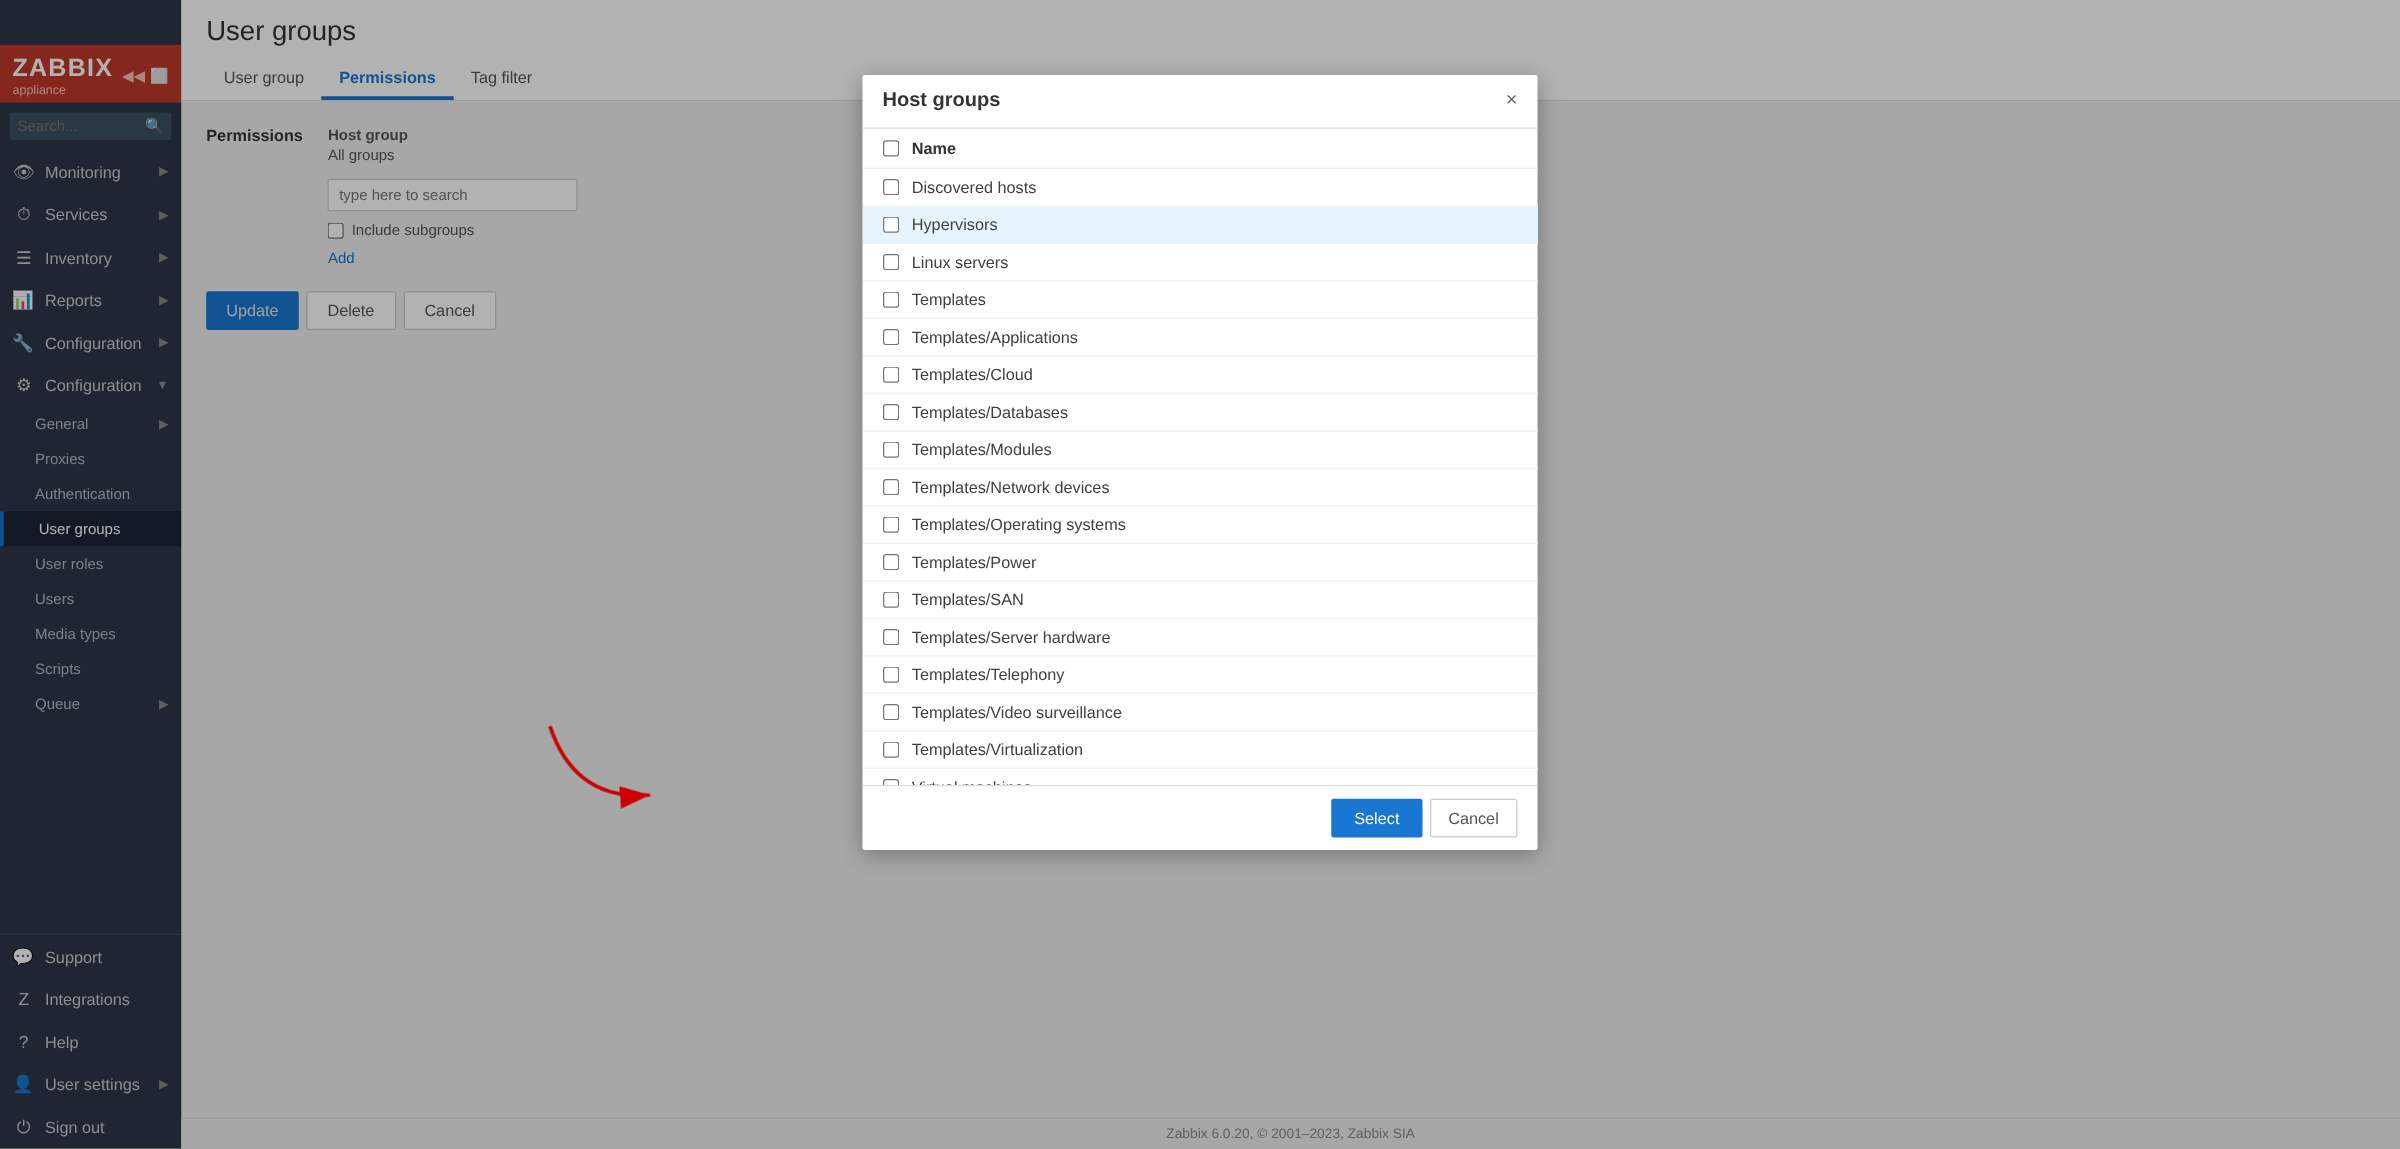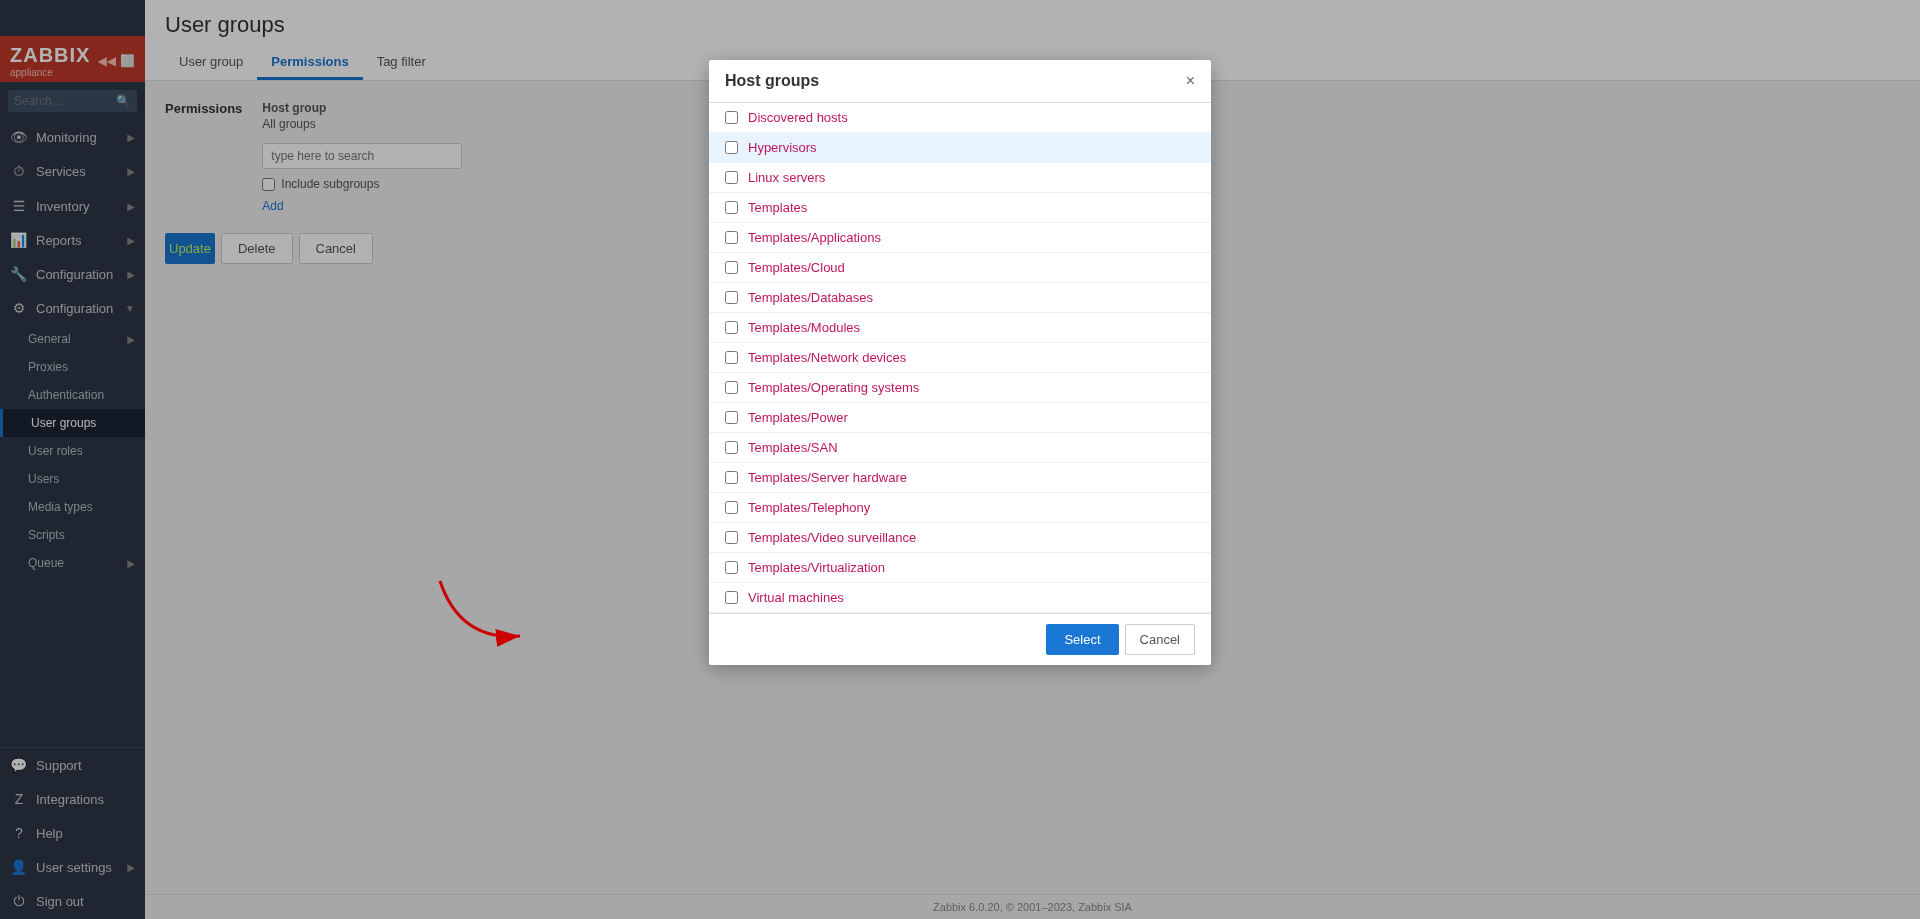--- a/index.html
+++ b/index.html
@@ -159,23 +159,23 @@
       display: inline-block;
     }
 
     .action-buttons {
       display: flex;
       gap: 6px;
       margin-top: 20px;
     }
     .btn-update {
       background: #1976d2;
-      color: #bef264;
+      color: #e5e5e5;
       border: none;
-      padding: 7px 4px;
+      padding: 7px 16px;
       cursor: pointer;
       font-size: 13px;
       border-radius: 2px;
     }
     .btn-delete {
       background: white;
       color: #555;
       border: 1px solid #ccc;
       padding: 7px 16px;
       cursor: pointer;
@@ -200,21 +200,21 @@
       z-index: 100;
       display: flex;
       align-items: flex-start;
       justify-content: center;
       padding-top: 40px;
     }
 
     
     .modal {
       background: white;
-      width: 502px;
+      width: 540px;
       max-height: 620px;
       border-radius: 2px;
       box-shadow: 0 4px 20px rgba(0,0,0,0.3);
       display: flex;
       flex-direction: column;
       margin-top: 20px;
       position: relative;
     }
     .modal-header {
       padding: 12px 16px;
@@ -254,21 +254,21 @@
     .modal-list-item {
       display: flex;
       align-items: center;
       padding: 7px 16px;
       border-bottom: 1px solid #f0f0f0;
       cursor: pointer;
       font-size: 13px;
     }
     .modal-list-item.selected { background: #e8f4fd; }
     .modal-list-item input[type="checkbox"] { margin-right: 10px; }
-    .modal-list-item .item-name { color: #be185d; }
+    .modal-list-item .item-name { color: #404040; }
     .modal-footer {
       padding: 10px 16px;
       border-top: 1px solid #ddd;
       display: flex;
       justify-content: flex-end;
       gap: 6px;
     }
     .btn-select {
       background: #1976d2;
       color: white;
@@ -458,20 +458,24 @@
   </div>
 </div>
 
 <div class="overlay">
   <div class="modal">
     <div class="modal-header">
       <span class="modal-title">Host groups</span>
       <button class="modal-close">×</button>
     </div>
     <div class="modal-body">
+      <div class="modal-list-header">
+        <input type="checkbox" style="margin-right: 10px;">
+        <span>Name</span>
+      </div>
       <ul class="modal-list">
 
       <li class="modal-list-item">
             <input type="checkbox" style="">
             <span class="item-name">Discovered hosts</span>
           </li>
           <li class="modal-list-item selected">
             <input type="checkbox" style="">
             <span class="item-name">Hypervisors</span>
           </li>

